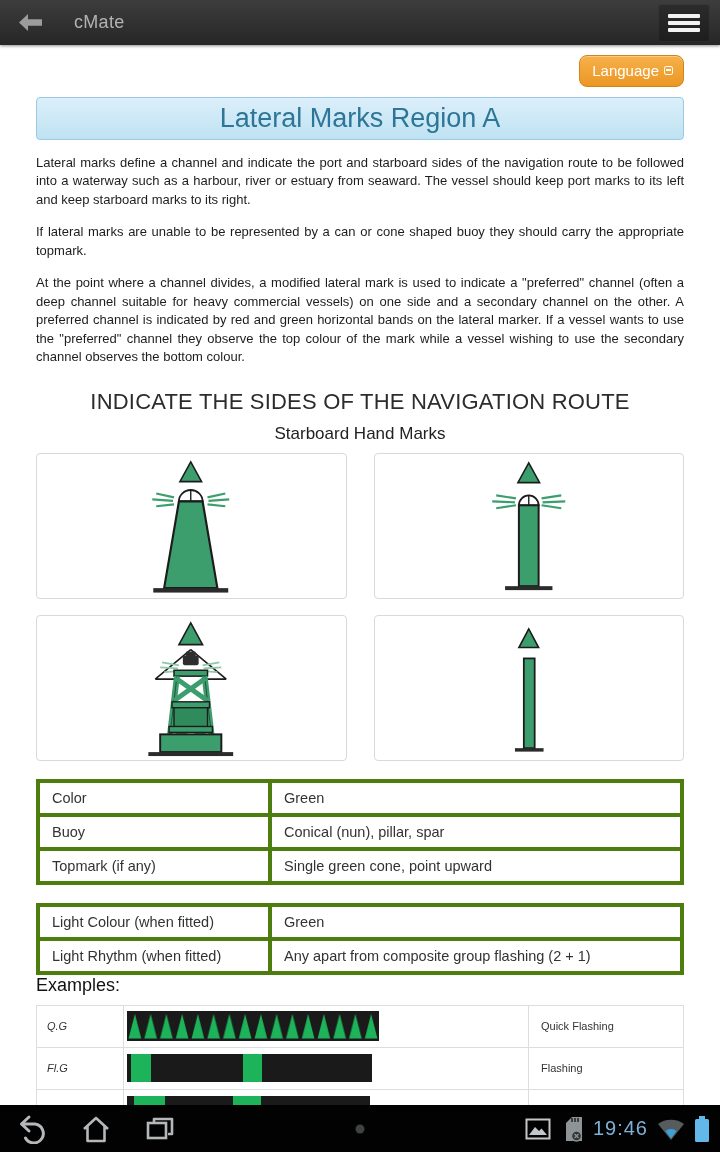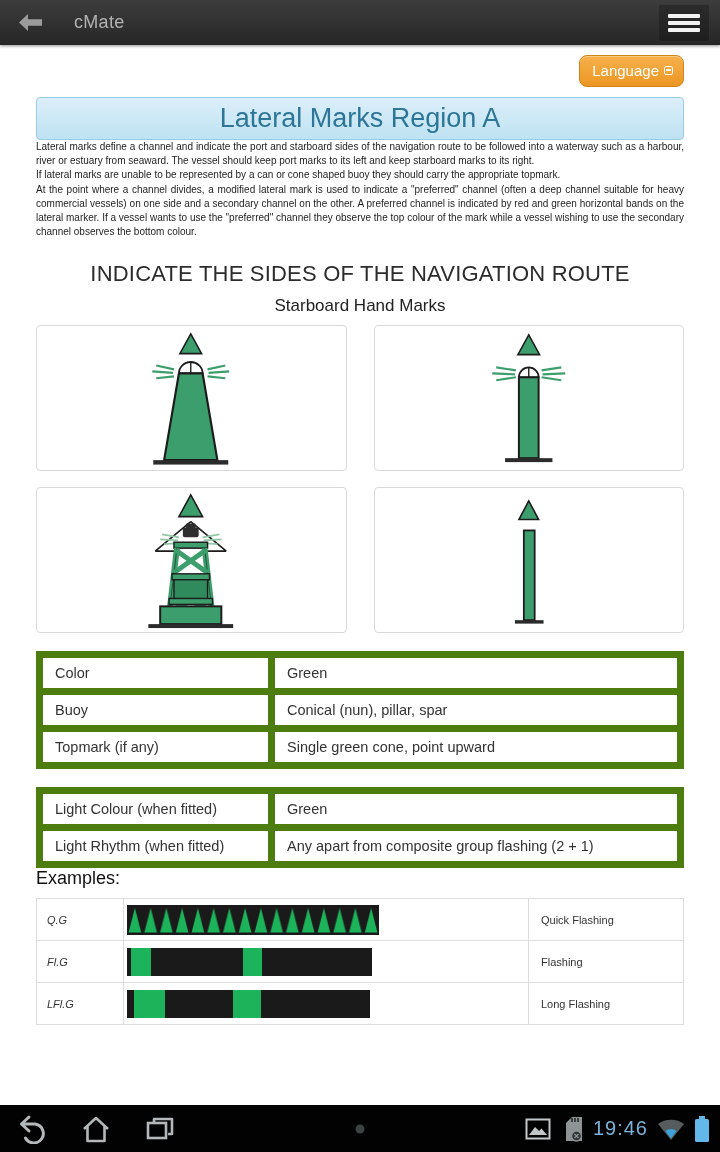--- a/index.html
+++ b/index.html
@@ -26,32 +26,32 @@
     color:#fff; font-size:15px; padding:6px 10px 7px 12px; display:flex; align-items:center; gap:5px;
     box-shadow:inset 0 1px 0 rgba(255,255,255,.35); cursor:pointer; }
   .lang-ico { display:inline-block; width:9px; height:9px; border:1.5px solid #fff; border-radius:2px;
     position:relative; opacity:.95; }
   .lang-ico::after { content:""; position:absolute; left:1px; right:1px; top:2px; height:1.5px; background:#fff; }
 
   .page-title-box { height:43px; background:linear-gradient(#dceffa,#bfe2f2); border:1px solid #9bcbe4;
     border-radius:4px; display:flex; align-items:center; justify-content:center; }
   .page-title-box h1 { font-size:27px; font-weight:500; color:#2d7697; }
 
-  .para { font-size:10px; line-height:1.42; text-align:justify; color:#1d1d1d; }
+  .para { margin-top:14px; font-size:13px; line-height:1.42; text-align:justify; color:#1d1d1d; }
 
   .section-heading { margin-top:22px; text-align:center; font-size:22px; font-weight:500; color:#2c2c2c; letter-spacing:.2px; }
   .subsection-heading { margin-top:9px; text-align:center; font-size:17px; color:#222; }
 
   .buoy-grid { margin-top:9px; display:grid; grid-template-columns:1fr 1fr; column-gap:27px; row-gap:16px; }
   .buoy-box { height:146px; background:#fff; border:1px solid #d9d9d9; border-radius:4px;
     display:flex; align-items:center; justify-content:center; overflow:hidden; }
   .buoy-box svg { width:100%; height:100%; }
 
   table.spec { margin-top:18px; width:100%; border-collapse:collapse; font-size:14.5px; color:#333; }
-  table.spec td { border:7px solid #4d7c0f; padding:7px 12px; background:#fff; }
+  table.spec td { border:4px solid #4d7c0f; padding:7px 12px; background:#fff; }
   table.spec td.lbl { width:232px; }
 
   .examples-heading { font-size:18px; color:#111; }
 
   table.examples { margin-top:9px; width:100%; border-collapse:collapse; font-size:11px; color:#333; }
   table.examples td { border:1px solid #ddd; padding:0 10px; height:42px; background:#fff; vertical-align:middle; }
   table.examples td.code { width:87px; font-style:italic; }
   table.examples td.pattern { width:405px; padding:0 0 0 3px; }
   table.examples td.pattern svg { display:block; }
   table.examples td.desc { padding-left:12px; }

